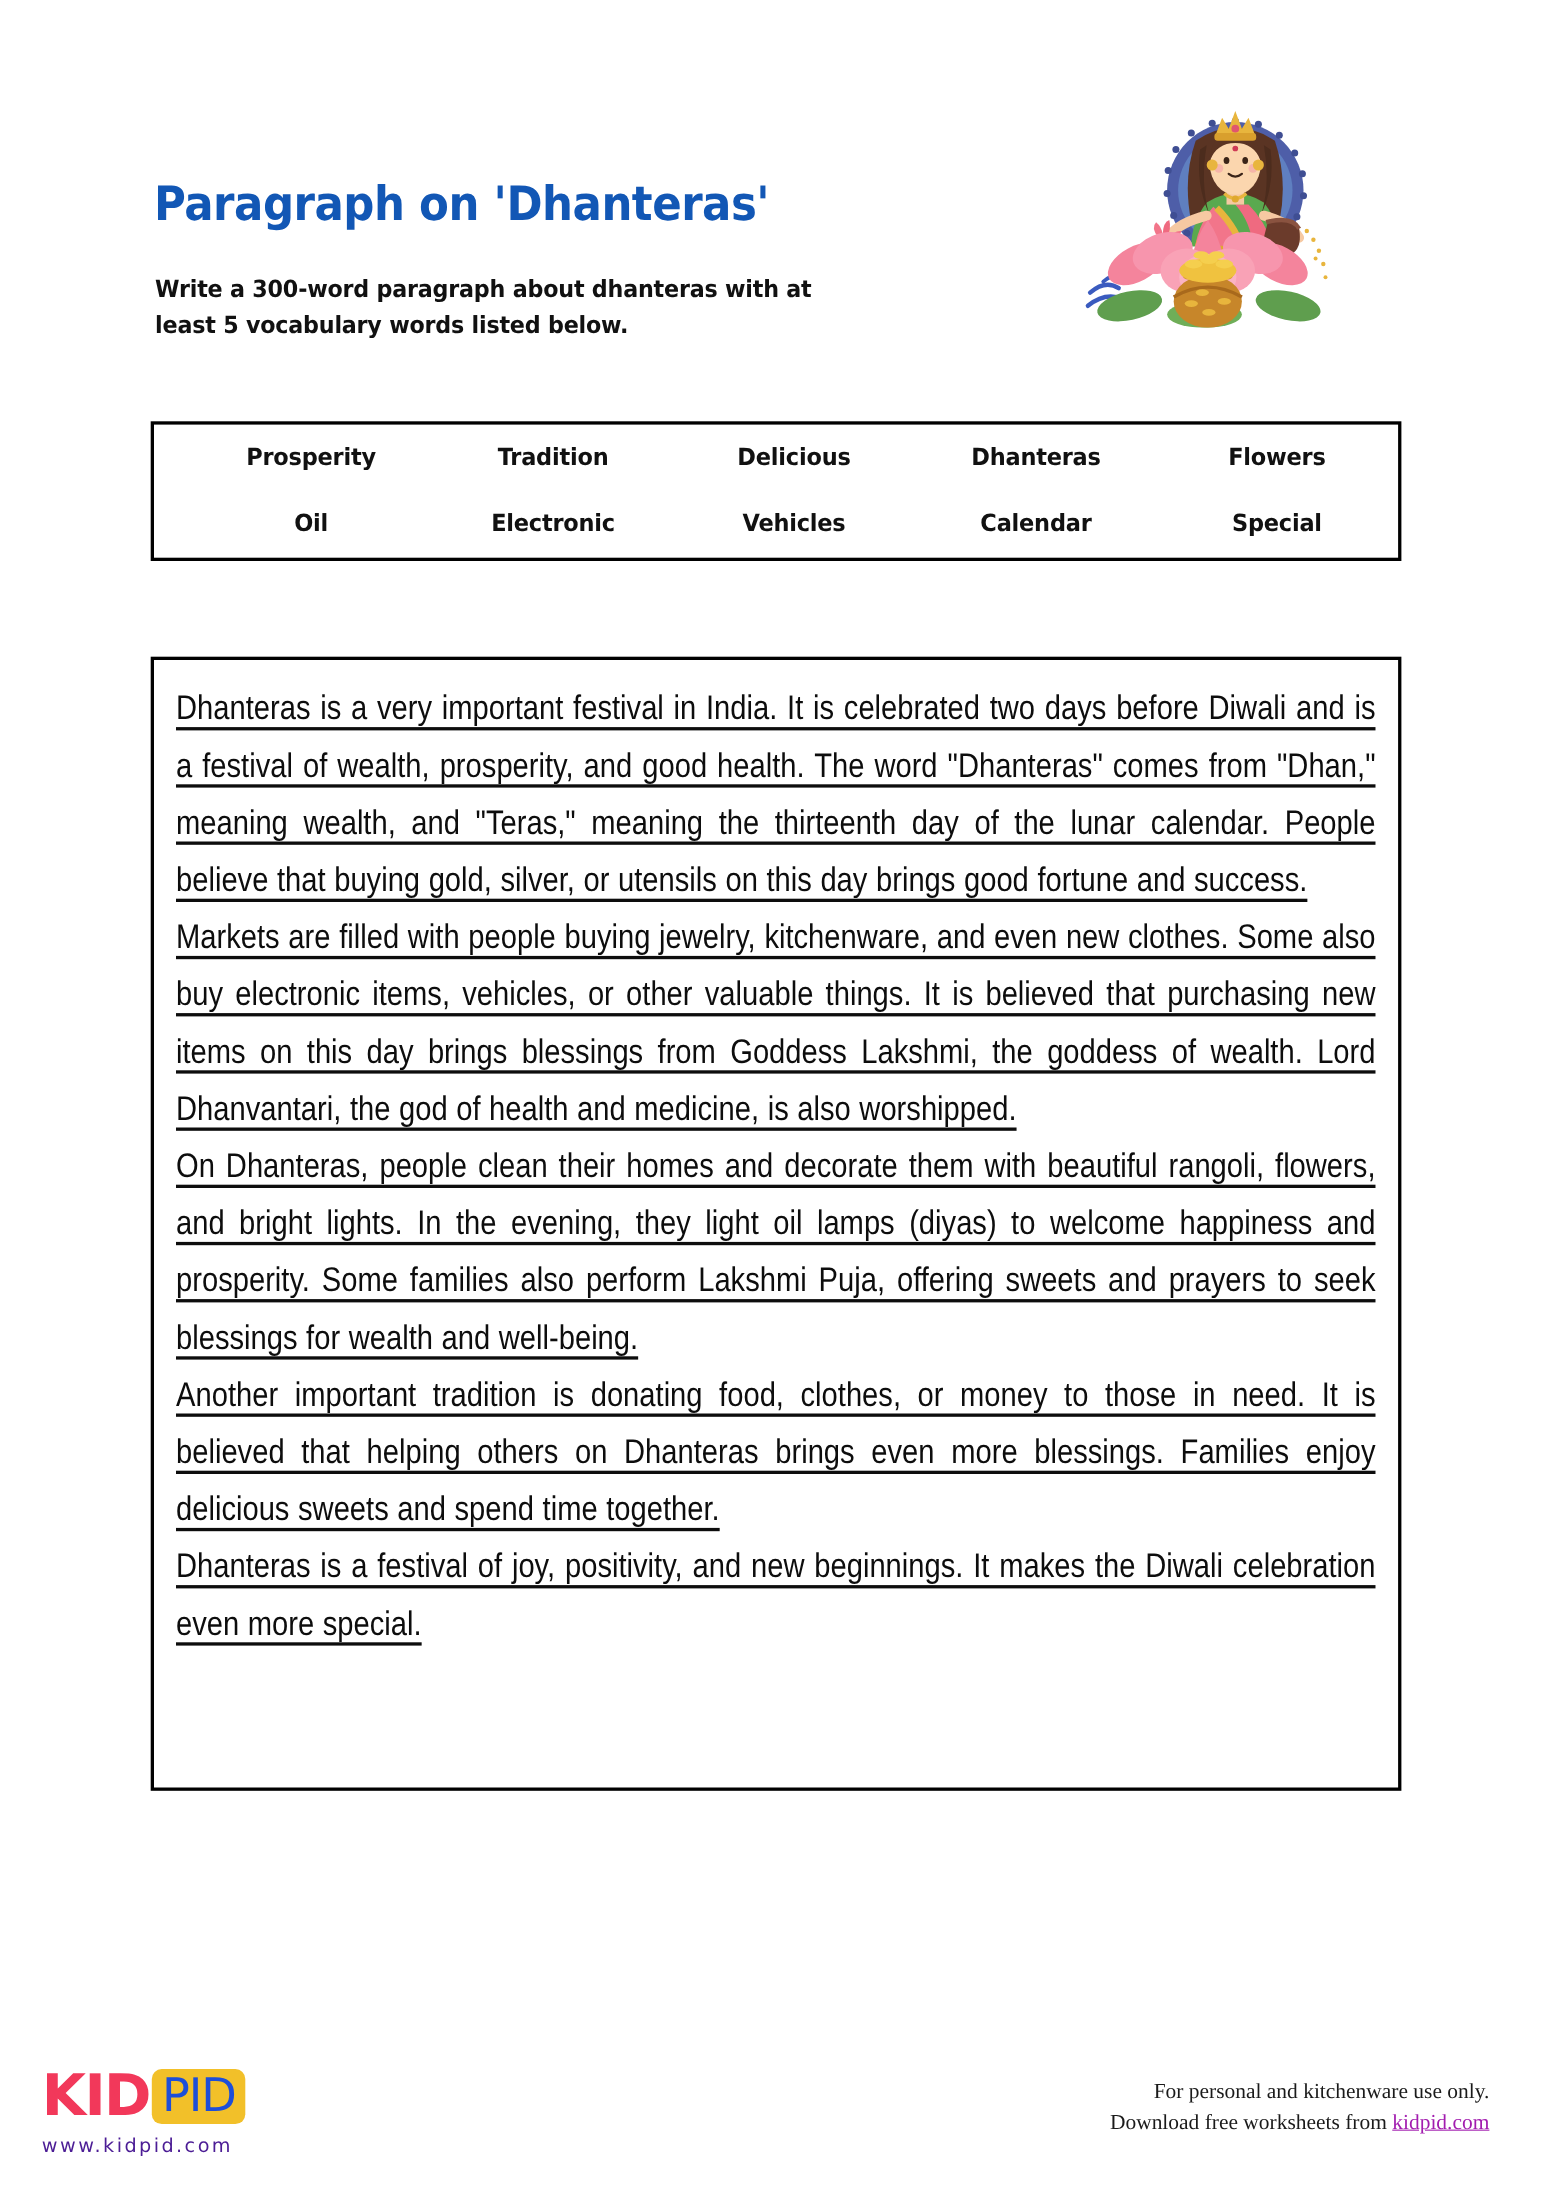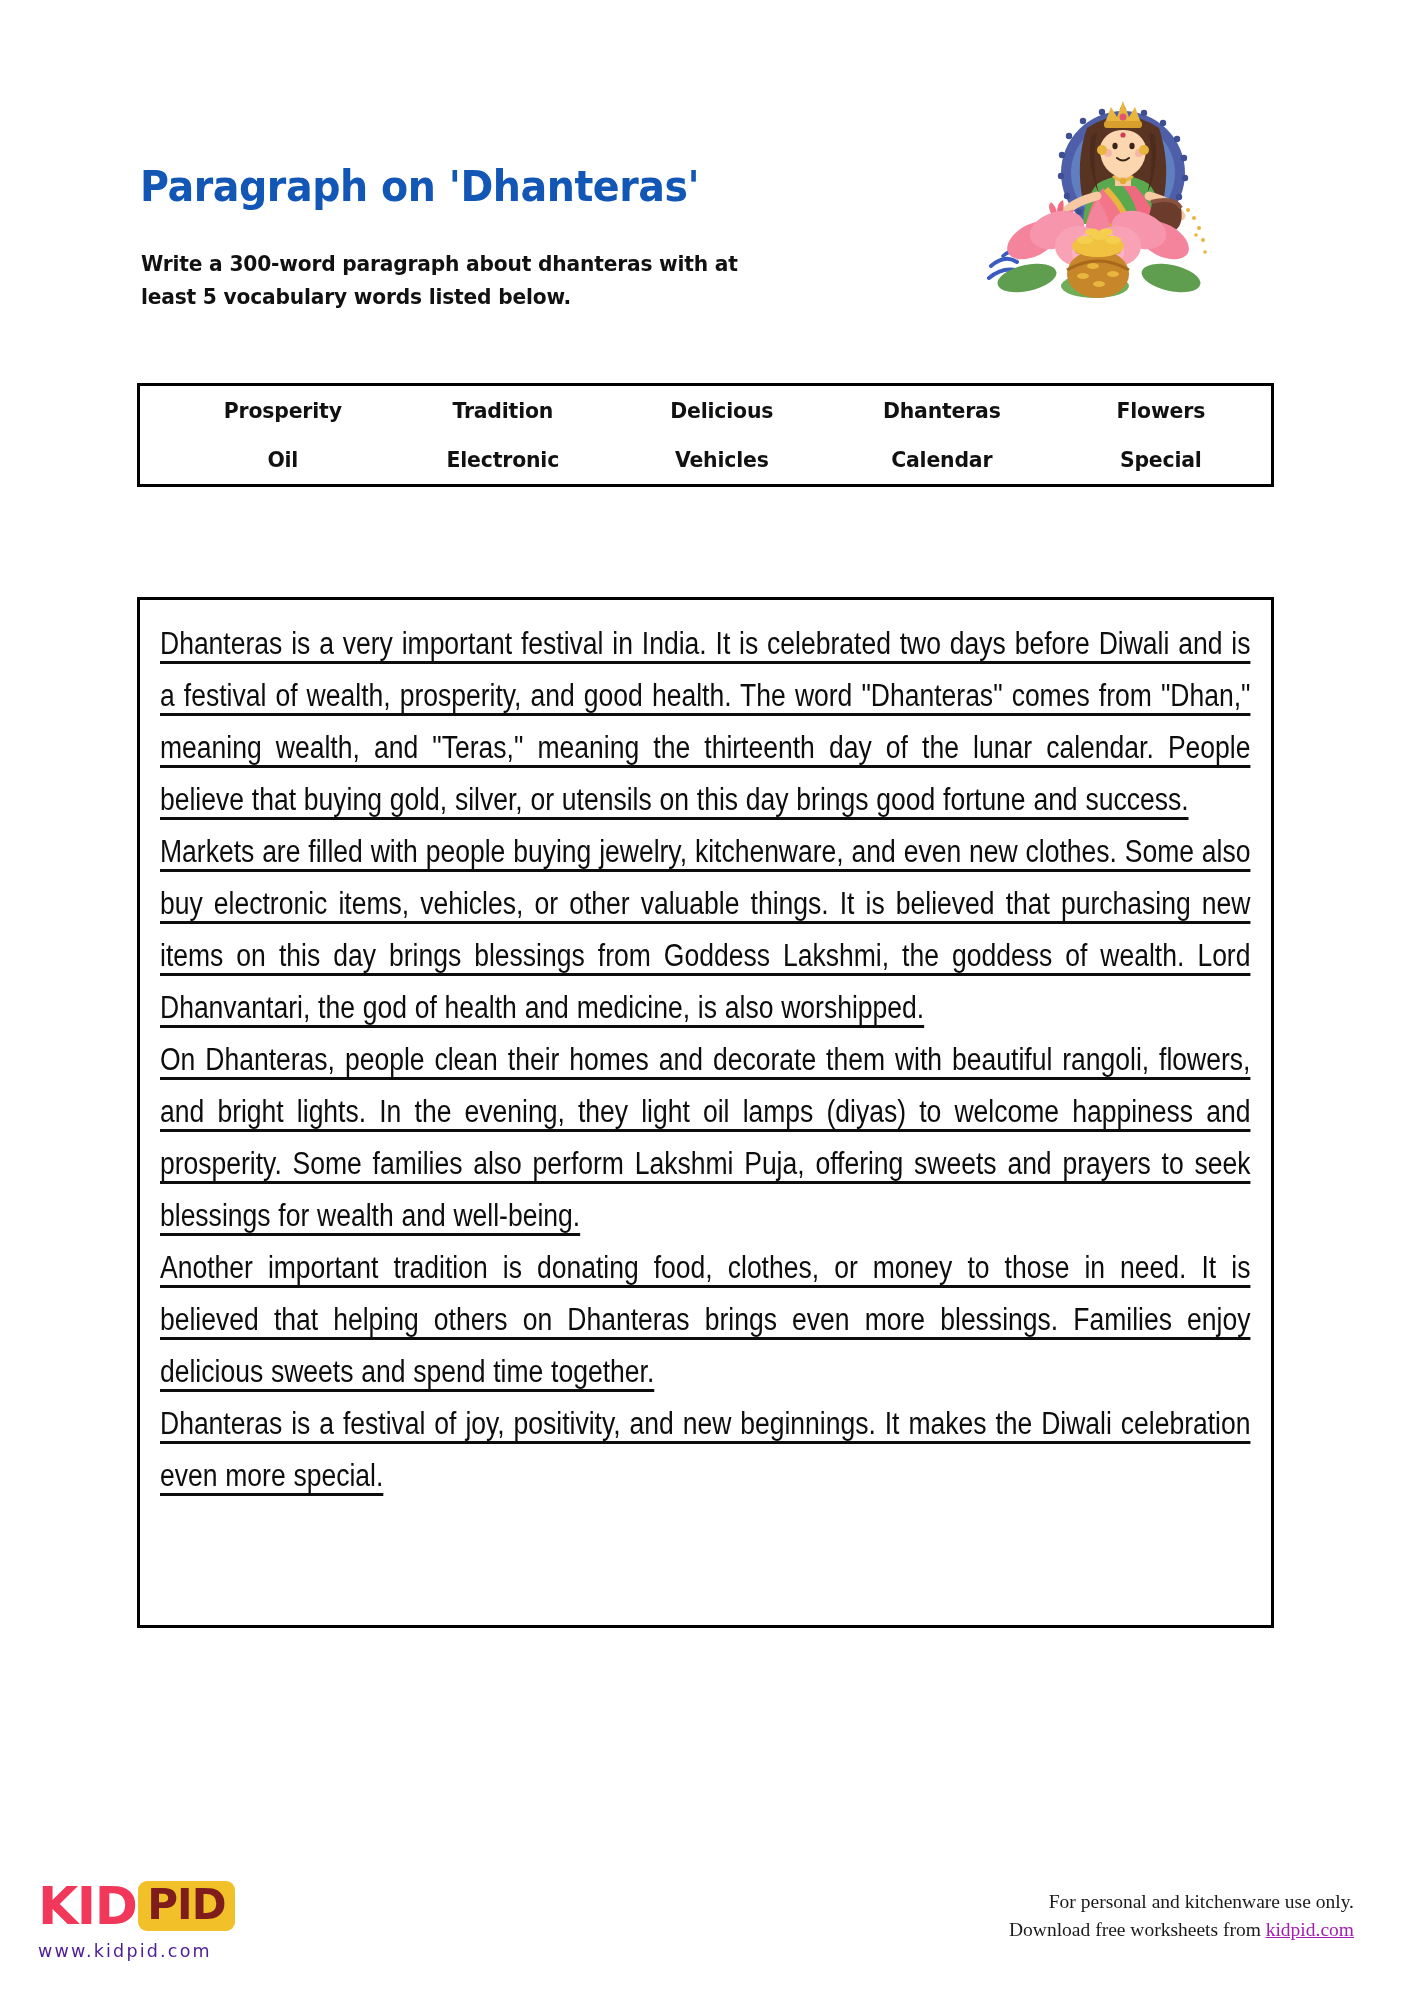--- a/index.html
+++ b/index.html
@@ -60,21 +60,21 @@
     height: 210px;
   }
   .illu-svg { display:block; width:235px; height:210px; }
 
   
   .vocab-box {
     position: absolute;
     left: 137px;
     top: 383px;
     width: 1137px;
-    height: 104px;
+    height: 127px;
     border: 3px solid #000000;
     box-sizing: border-box;
     padding-left: 33px;
   }
   .vocab-row {
     display: flex;
     width: 100%;
     height: 50%;
     align-items: center;
   }
@@ -141,23 +141,23 @@
     line-height: 1;
   }
   .logo-pid-wrap {
     background: #f2c029;
     border-radius: 9px;
     padding: 3px 9px 5px 9px;
     margin-left: 2px;
   }
   .logo-pid {
     font-family: "DejaVu Sans", sans-serif;
-    font-weight: 700;
+    font-weight: 400;
     font-size: 42px;
-    color: #7f1d1d;
+    color: #1d4ed8;
     letter-spacing: -1px;
     line-height: 1;
   }
   .logo-url {
     font-family: "DejaVu Sans", sans-serif;
     font-size: 17.5px;
     color: #4c1d95;
     letter-spacing: 2.2px;
     margin-top: 7px;
   }

